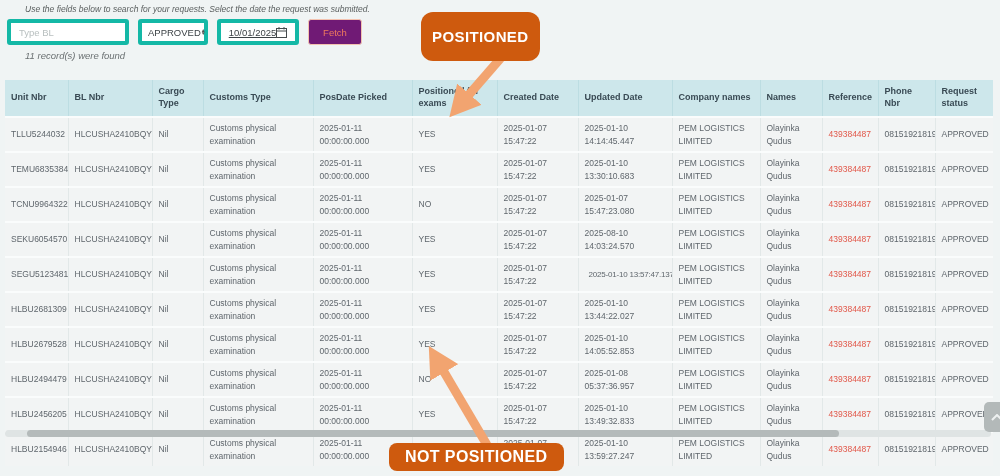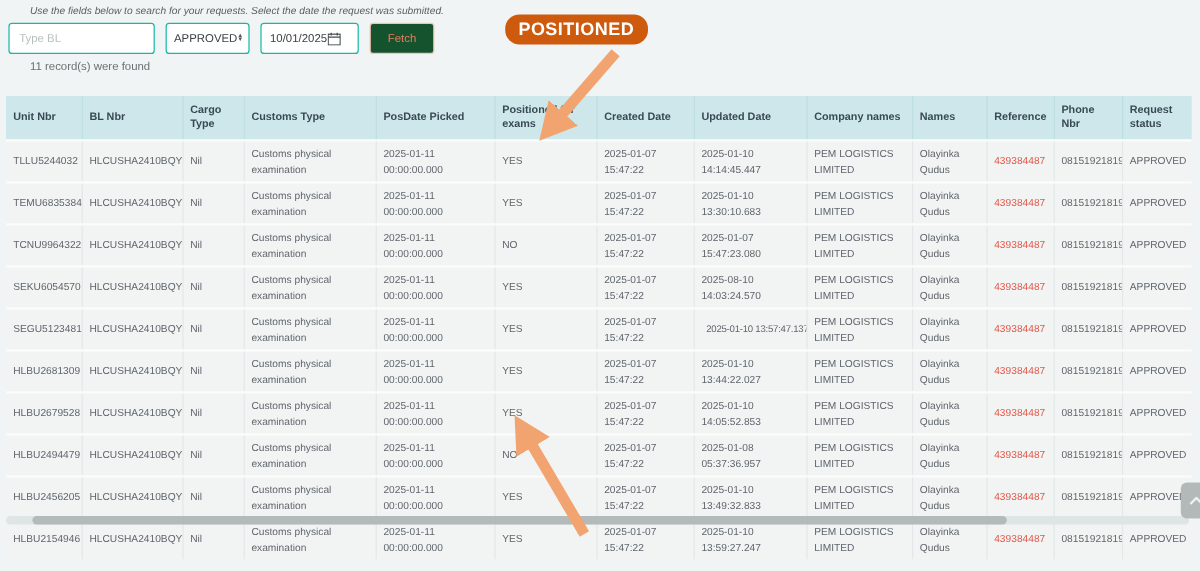--- a/index.html
+++ b/index.html
@@ -3,30 +3,30 @@
 <meta charset="utf-8">
 <style>
   html,body{margin:0;padding:0;}
   .page{position:relative;width:1000px;height:476px;overflow:hidden;
         background:#f0f4f4;font-family:"Liberation Sans",sans-serif;}
 
   
   .instruction{position:absolute;left:25px;top:4px;font-size:8.5px;font-style:italic;
                color:#5a5f5f;}
   .filter-row{position:absolute;left:7px;top:19px;height:26px;display:flex;gap:9px;align-items:center;}
-  .fld{height:26px;background:#ffffff;border:1px solid #14b8a6;border-radius:3px;
+  .fld{height:26px;background:#ffffff;border:4px solid #14b8a6;border-radius:3px;
        box-sizing:border-box;display:flex;align-items:center;font-size:9.5px;color:#3c4246;}
   .bl-input{width:122px;padding:0 8px;outline:none;font-family:"Liberation Sans",sans-serif;}
   .bl-input::placeholder{color:#b8bfbf;}
   .status-select{width:70px;padding:0 6px;justify-content:space-between;cursor:pointer;}
-  .date-field{width:82px;padding:0 7px;justify-content:flex-start;cursor:pointer;}
-  .fetch-btn{width:54px;height:26px;background:#14532d;border:1px solid #f3c3b0;border-radius:3px;
+  .date-field{width:82px;padding:0 7px;justify-content:center;cursor:pointer;text-decoration:underline;}
+  .fetch-btn{width:54px;height:26px;background:#701a75;border:1px solid #f3c3b0;border-radius:3px;
              color:#ee7a5d;font-size:9.5px;display:flex;align-items:center;justify-content:center;
              cursor:pointer;font-family:"Liberation Sans",sans-serif;}
-  .records{position:absolute;left:25px;top:50px;font-size:9.5px;color:#6a7072;}
+  .records{position:absolute;left:25px;top:50px;font-size:9.5px;color:#6a7072;font-style:italic;}
   .updown{display:flex;flex-direction:column;line-height:3px;font-size:5px;color:#555;}
 
   
   .table-wrap{position:absolute;left:5px;top:80px;width:988px;}
   table{table-layout:fixed;width:988px;border-collapse:collapse;}
   th{background:#cde7eb;color:#394a54;font-size:9px;font-weight:bold;text-align:left;
      padding:5px 6px;vertical-align:middle;line-height:1.3;height:26px;
      border-right:1px solid #bcdde2;}
   th:last-child{border-right:none;}
   td{background:#f2f4f4;color:#5f666c;font-size:8.5px;line-height:1.45;padding:3px 6px;
@@ -42,21 +42,21 @@
 
   
   .hscroll-track{position:absolute;left:5px;top:430px;width:986px;height:7px;
                  background:#dfe4e4;border-radius:4px;}
   .hscroll-thumb{position:absolute;left:22px;top:0;width:812px;height:7px;
                  background:#b4baba;border-radius:4px;cursor:pointer;}
 
   
   .callout{position:absolute;background:#ce5a0e;color:#ffffff;font-weight:bold;
            border-radius:6px;z-index:6;font-family:"Liberation Sans",sans-serif;}
-  .pos-label{left:421px;top:12px;font-size:15px;padding:4px 11px;letter-spacing:0.4px;border-radius:12px;}
+  .pos-label{left:421px;top:12px;font-size:15px;padding:16px 11px;letter-spacing:0.4px;border-radius:12px;}
   .notpos-label{left:389px;top:443px;font-size:16px;padding:5px 16px;border-radius:8px;
                 letter-spacing:0.4px;}
   .arrow-layer{position:absolute;left:0;top:0;z-index:4;pointer-events:none;}
 
   
   .scroll-top{position:absolute;left:984px;top:402px;width:26px;height:30px;
               background:#b3b9b9;border-radius:5px;z-index:3;display:flex;
               align-items:center;justify-content:center;cursor:pointer;}
 </style>
 </head>
@@ -292,14 +292,15 @@
     <div class="hscroll-thumb"></div>
   </div>
 
   <div class="scroll-top">
     <svg width="12" height="7" viewBox="0 0 12 7">
       <polyline points="1,6 6,1 11,6" fill="none" stroke="#eef1f1" stroke-width="2"></polyline>
     </svg>
   </div>
 
   <div class="callout pos-label">POSITIONED</div>
+  <div class="callout notpos-label">NOT POSITIONED</div>
 
 </div>
 
 </body></html>

